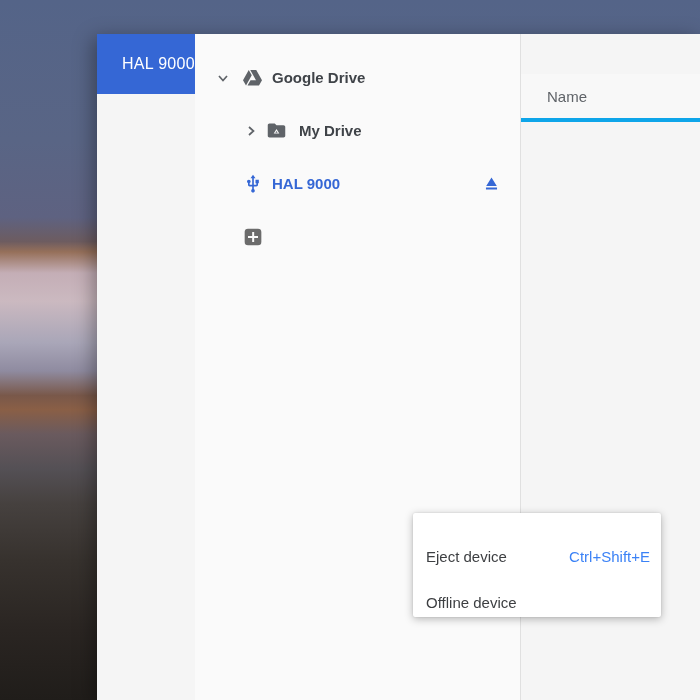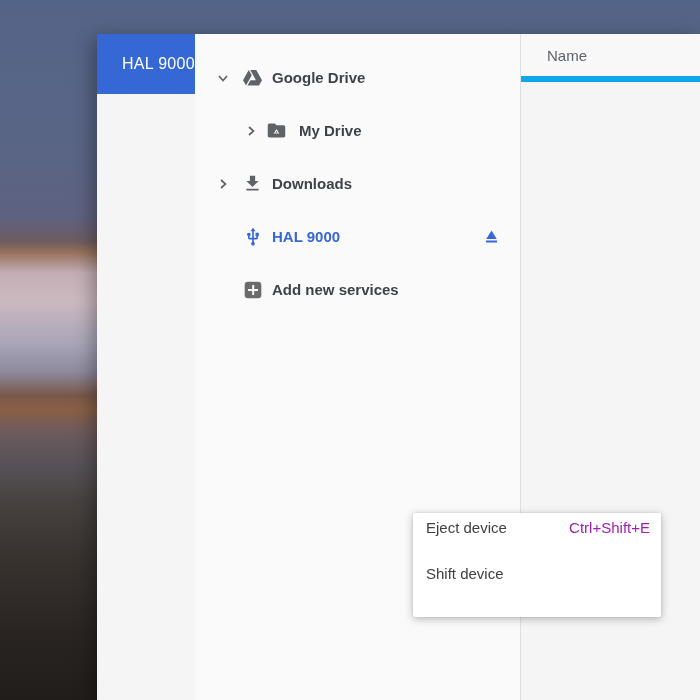--- a/index.html
+++ b/index.html
@@ -47,36 +47,36 @@
   .lvl1 .ibox { margin-left:2px; }
   .srow .lbl { margin-left:7px; }
   .lvl1 .lbl { margin-left:10px; }
   .srow.selected, .srow.selected .lbl { color:#3567d5; }
   .eject-btn {
     margin-left:auto; margin-right:14px; width:28px; height:28px;
     display:flex; align-items:center; justify-content:center; cursor:pointer;
   }
   .main { flex:1; background:#f5f5f5; display:flex; flex-direction:column; }
   .listheader {
-    height:48px; background:#f8f8f8; border-bottom:6px solid #0ea5e9;
-    display:flex; align-items:center; padding-left:26px; flex:0 0 auto;
+    height:48px; background:#f8f8f8; border-bottom:4px solid #0ea5e9;
+    display:flex; align-items:center; padding-left:26px; flex:0 0 auto;margin-top:40px;
   }
   .listheader .colname { font-size:15px; font-weight:500; color:#5f6368; }
   .listbody { flex:1; background:#f5f5f5; }
   .ctxmenu {
     position:absolute; left:218px; top:479px; width:248px;
     background:#ffffff; border-radius:2px; padding:6px 0;
     box-shadow:0 2px 8px rgba(0,0,0,0.28), 0 0 2px rgba(0,0,0,0.12);
     z-index:10;
   }
   .mrow {
-    height:46px; display:flex; align-items:flex-start; justify-content:space-between;
+    height:46px; display:flex; align-items:flex-end; justify-content:space-between;
     padding:0 11px 0 13px; font-size:15px; color:#3d3f42; cursor:pointer;
   }
-  .mrow .shortcut { color:#a21caf; }
+  .mrow .shortcut { color:#3b82f6; }
   svg { display:block; }
 </style>
 </head>
 <body>
 
 <div class="window">
 
   <div class="titlebar"></div>
 
   <div class="appheader">
@@ -112,33 +112,20 @@
               <path fill="#5f6368" d="M10 4H4c-1.1 0-2 .9-2 2v12c0 1.1.9 2 2 2h16c1.1 0 2-.9 2-2V8c0-1.1-.9-2-2-2h-8l-2-2z"></path>
               <path fill="#fafafa" d="M12 10.2l3.2 5.3H8.8z"></path>
               <path fill="#5f6368" d="M12 12.6l1.3 2.1h-2.6z"></path>
             </svg>
         </span>
         <span class="lbl">My Drive</span>
       </div>
 
 
 
-      <div class="srow lvl0">
-        <span class="chev">
-          <svg width="12" height="12" viewBox="0 0 12 12">
-              <polyline points="4,2 8.5,6 4,10" fill="none" stroke="#5f6368" stroke-width="1.7"></polyline>
-            </svg>
-        </span>
-        <span class="ibox">
-          <svg width="21" height="21" viewBox="0 0 24 24" fill="#5f6368">
-              <path d="M19 9h-4V3H9v6H5l7 7 7-7zM5 18v2h14v-2H5z"></path>
-            </svg>
-        </span>
-        <span class="lbl">Downloads</span>
-      </div>
 
 
       <div class="srow lvl0 selected">
         <span class="chev"></span>
         <span class="ibox">
           <svg width="20" height="20" viewBox="0 0 24 24" fill="#3567d5">
               <path d="M15 7v4h1v2h-3V5h2l-3-4-3 4h2v8H8v-2.07c.7-.37 1.2-1.08 1.2-1.93 0-1.21-.99-2.2-2.2-2.2-1.21 0-2.2.99-2.2 2.2 0 .85.5 1.56 1.2 1.93V13c0 1.11.89 2 2 2h3v3.05c-.71.37-1.2 1.1-1.2 1.95 0 1.22.99 2.2 2.2 2.2 1.21 0 2.2-.98 2.2-2.2 0-.85-.49-1.58-1.2-1.95V15h3c1.11 0 2-.89 2-2v-2h1V7h-4z"></path>
             </svg>
         </span>
         <span class="lbl">HAL 9000</span>
@@ -151,38 +138,37 @@
 
       <div class="srow lvl0">
         <span class="chev"></span>
         <span class="ibox">
           <svg width="20" height="20" viewBox="0 0 24 24">
               <rect x="2" y="2" width="20" height="20" rx="4" fill="#6b6b6b"></rect>
               <rect x="11" y="6" width="2.4" height="12" fill="#fafafa"></rect>
               <rect x="6" y="10.8" width="12" height="2.4" fill="#fafafa"></rect>
             </svg>
         </span>
-        <span class="lbl">Add new services</span>
       </div>
 
     </div>
 
     <div class="main">
       <div class="listheader">
         <span class="colname">Name</span>
       </div>
       <div class="listbody"></div>
     </div>
 
     <div class="ctxmenu">
       <div class="mrow">
         <span>Eject device</span>
         <span class="shortcut">Ctrl+Shift+E</span>
       </div>
       <div class="mrow">
-        <span>Shift device</span>
+        <span>Offline device</span>
         <span class="shortcut"></span>
       </div>
 
     </div>
 
   </div>
 </div>
 
 </body></html>

